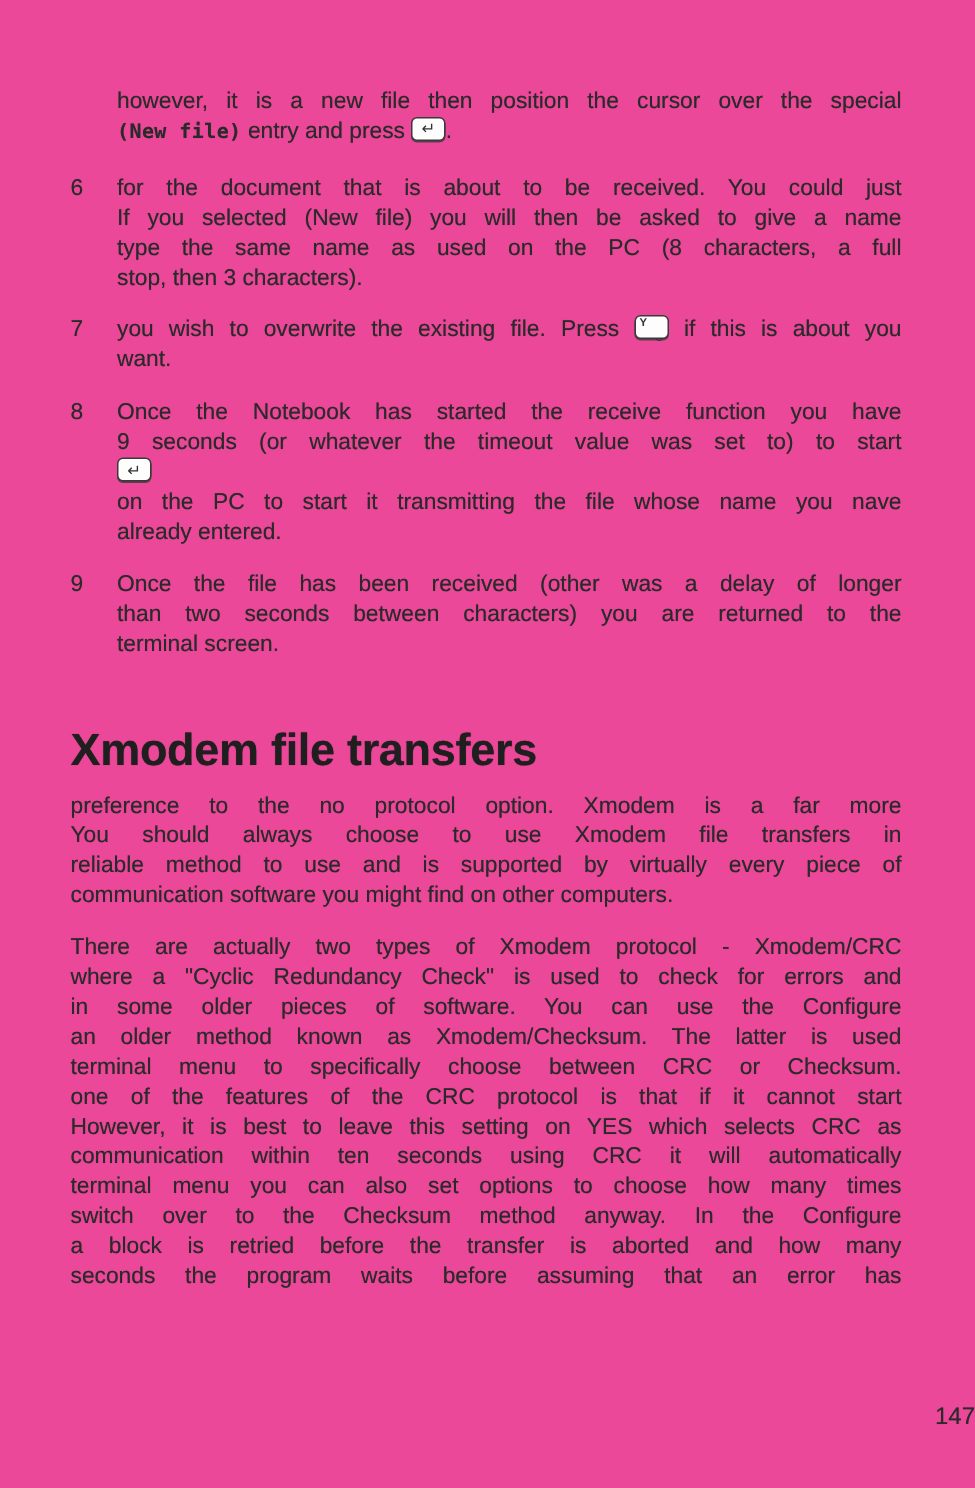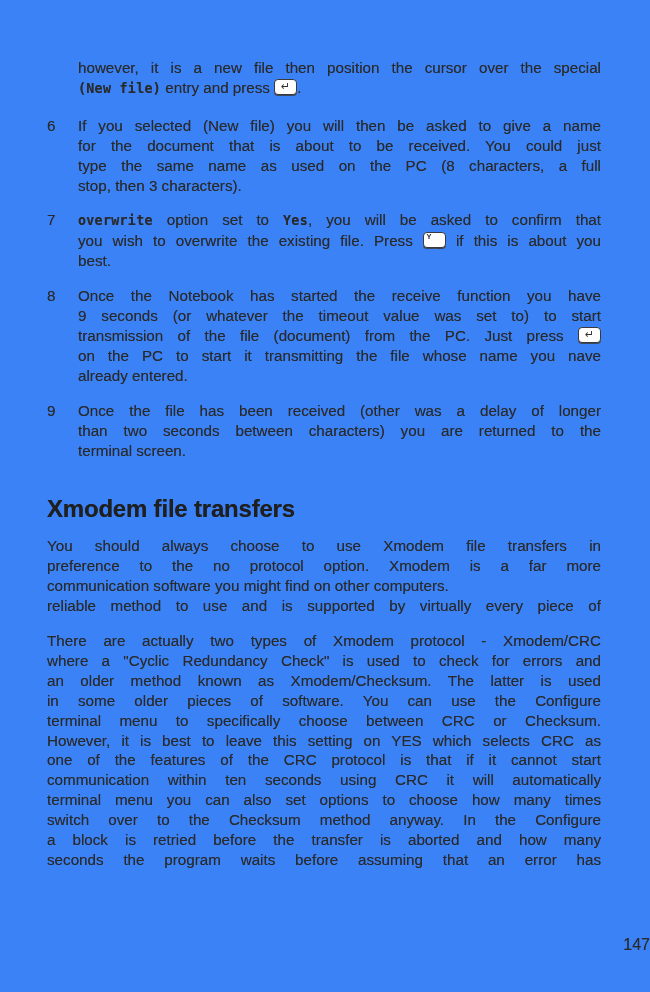--- a/index.html
+++ b/index.html
@@ -4,21 +4,21 @@
 <style>
   html,body { margin:0; padding:0; }
   body {
     width:650px; height:992px;
     background:#e9e9e9;
     font-family:"Liberation Sans", sans-serif;
   }
   .page {
     position:relative;
     width:650px; height:992px;
-    background:#3b82f6;
+    background:#ec4899;
     overflow:hidden;
     color:#2a2a2a;
   }
   .content {
     position:absolute;
     left:47px; top:58px;
     width:554px;
     text-shadow:0 0 0.5px rgba(40,40,40,0.55);
   }
   .line {
@@ -42,25 +42,25 @@
     margin-bottom:15px;
   }
   .item-number {
     flex:none;
     width:31px;
     font-size:15.2px;
     line-height:19.9px;
   }
   .item-body { width:523px; }
   .heading {
-    font-size:24px;
+    font-size:30px;
     font-weight:bold;
     letter-spacing:-0.2px;
     line-height:26px;
-    margin:36px 0 14px 0;
+    margin:48px 0 14px 0;
     color:#1f1f1f;
     text-shadow:0 0 0.6px rgba(25,25,25,0.7);
   }
   .para {
     width:554px;
     margin-bottom:15px;
   }
   .mono {
     font-family:"DejaVu Sans Mono", monospace;
     font-weight:bold;
@@ -110,69 +110,68 @@
 <div class="page">
   <div class="content">
     <div class="intro">
         <div class="line"><span class="txt">however, it is a new file then position the cursor over the special</span></div>
         <div class="line last"><span class="mono">(New file)</span><span class="txt"> entry and press </span><span class="key"><span class="kc">↵</span></span><span class="txt">.</span></div>
       </div>
     <div>
         <div class="item">
           <div class="item-number">6</div>
           <div class="item-body">
+            <div class="line"><span class="txt">for the document that is about to be received. You could just</span></div>
             <div class="line"><span class="txt">If you selected (New file) you will then be asked to give a name</span></div>
-            <div class="line"><span class="txt">for the document that is about to be received. You could just</span></div>
             <div class="line"><span class="txt">type the same name as used on the PC (8 characters, a full</span></div>
             <div class="line last"><span class="txt">stop, then 3 characters).</span></div>
           </div>
         </div>
         <div class="item">
           <div class="item-number">7</div>
           <div class="item-body">
-            <div class="line"><span class="mono">overwrite</span><span class="txt"> option set to </span><span class="mono">Yes</span><span class="txt">, you will be asked to confirm that</span></div>
             <div class="line"><span class="txt">you wish to overwrite the existing file. Press </span><span class="key"><span class="kt">Y</span><span class="kb">‿</span></span><span class="txt"> if this is about you</span></div>
-            <div class="line last"><span class="txt">best.</span></div>
+            <div class="line last"><span class="txt">want.</span></div>
           </div>
         </div>
         <div class="item">
           <div class="item-number">8</div>
           <div class="item-body">
             <div class="line"><span class="txt">Once the Notebook has started the receive function you have</span></div>
             <div class="line"><span class="txt">9 seconds (or whatever the timeout value was set to) to start</span></div>
-            <div class="line"><span class="txt">transmission of the file (document) from the PC. Just press </span><span class="key"><span class="kc">↵</span></span></div>
+            <div class="line"><span class="key"><span class="kc">↵</span></span></div>
             <div class="line"><span class="txt">on the PC to start it transmitting the file whose name you nave</span></div>
             <div class="line last"><span class="txt">already entered.</span></div>
           </div>
         </div>
         <div class="item">
           <div class="item-number">9</div>
           <div class="item-body">
             <div class="line"><span class="txt">Once the file has been received (other was a delay of longer</span></div>
             <div class="line"><span class="txt">than two seconds between characters) you are returned to the</span></div>
             <div class="line last"><span class="txt">terminal screen.</span></div>
           </div>
         </div>
       </div>
     <h1 class="heading">Xmodem file transfers</h1>
     <div>
         <div class="para">
+          <div class="line"><span class="txt">preference to the no protocol option. Xmodem is a far more</span></div>
           <div class="line"><span class="txt">You should always choose to use Xmodem file transfers in</span></div>
-          <div class="line"><span class="txt">preference to the no protocol option. Xmodem is a far more</span></div>
+          <div class="line"><span class="txt">reliable method to use and is supported by virtually every piece of</span></div>
           <div class="line last"><span class="txt">communication software you might find on other computers.</span></div>
-          <div class="line"><span class="txt">reliable method to use and is supported by virtually every piece of</span></div>
         </div>
         <div class="para">
           <div class="line"><span class="txt">There are actually two types of Xmodem protocol - Xmodem/CRC</span></div>
           <div class="line"><span class="txt">where a "Cyclic Redundancy Check" is used to check for errors and</span></div>
+          <div class="line"><span class="txt">in some older pieces of software. You can use the Configure</span></div>
           <div class="line"><span class="txt">an older method known as Xmodem/Checksum. The latter is used</span></div>
-          <div class="line"><span class="txt">in some older pieces of software. You can use the Configure</span></div>
           <div class="line"><span class="txt">terminal menu to specifically choose between CRC or Checksum.</span></div>
+          <div class="line"><span class="txt">one of the features of the CRC protocol is that if it cannot start</span></div>
           <div class="line"><span class="txt">However, it is best to leave this setting on YES which selects CRC as</span></div>
-          <div class="line"><span class="txt">one of the features of the CRC protocol is that if it cannot start</span></div>
           <div class="line"><span class="txt">communication within ten seconds using CRC it will automatically</span></div>
           <div class="line"><span class="txt">terminal menu you can also set options to choose how many times</span></div>
           <div class="line"><span class="txt">switch over to the Checksum method anyway. In the Configure</span></div>
           <div class="line"><span class="txt">a block is retried before the transfer is aborted and how many</span></div>
           <div class="line"><span class="txt">seconds the program waits before assuming that an error has</span></div>
         </div>
       </div>
   </div>
   <div class="page-number">147</div>
 </div>

